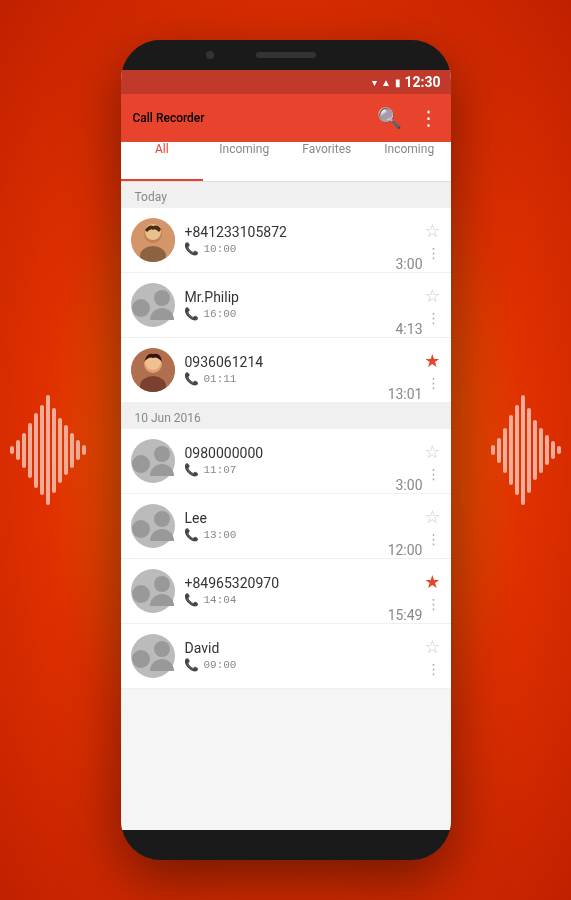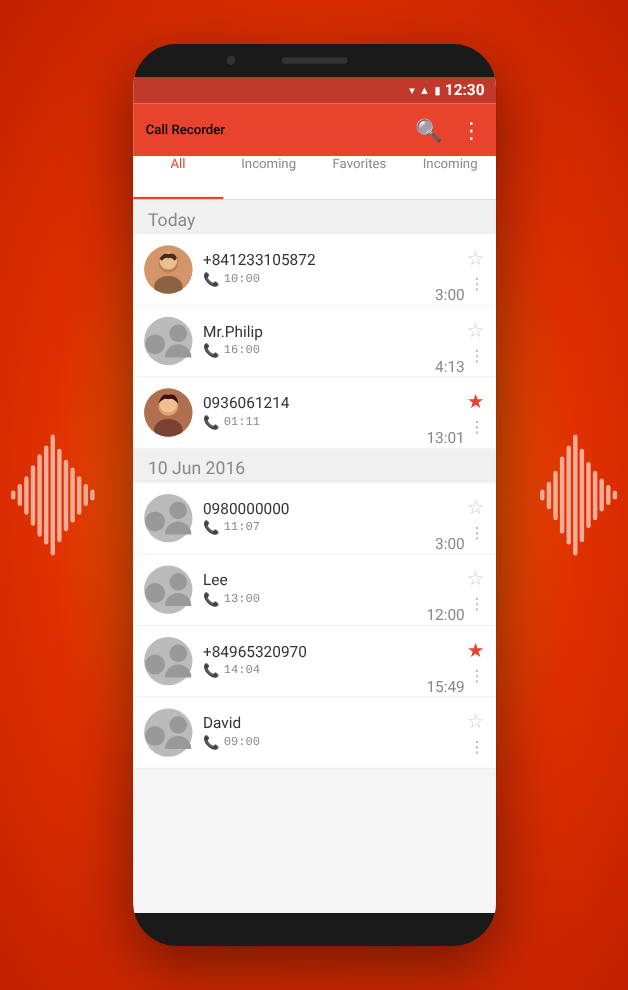--- a/index.html
+++ b/index.html
@@ -168,21 +168,21 @@
 
     
     .content {
       flex: 1;
       overflow-y: auto;
       background: #f5f5f5;
     }
 
     .section-header {
       padding: 8px 14px 4px;
-      font-size: 16px;
+      font-size: 12px;
       color: #888;
       background: #f0f0f0;
     }
 
     .call-item {
       background: white;
       display: flex;
       align-items: center;
       padding: 10px 10px;
       border-bottom: 1px solid #f0f0f0;

